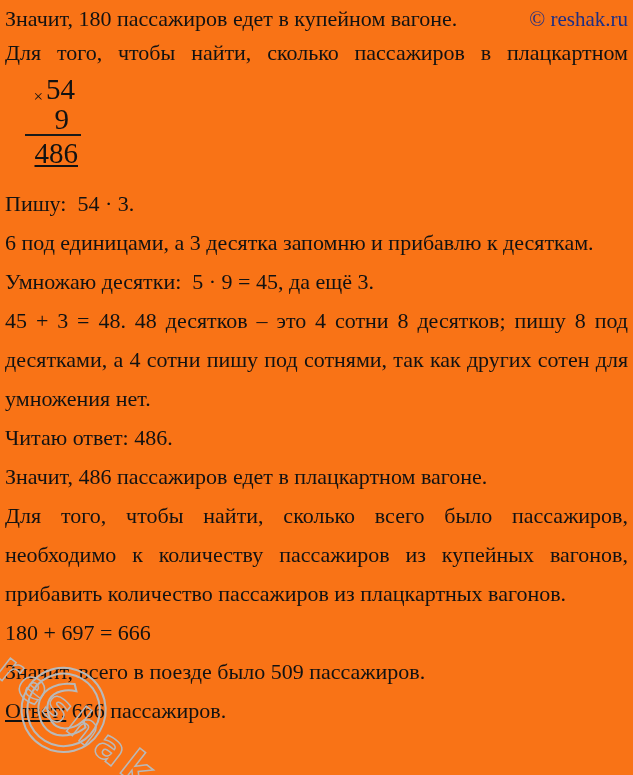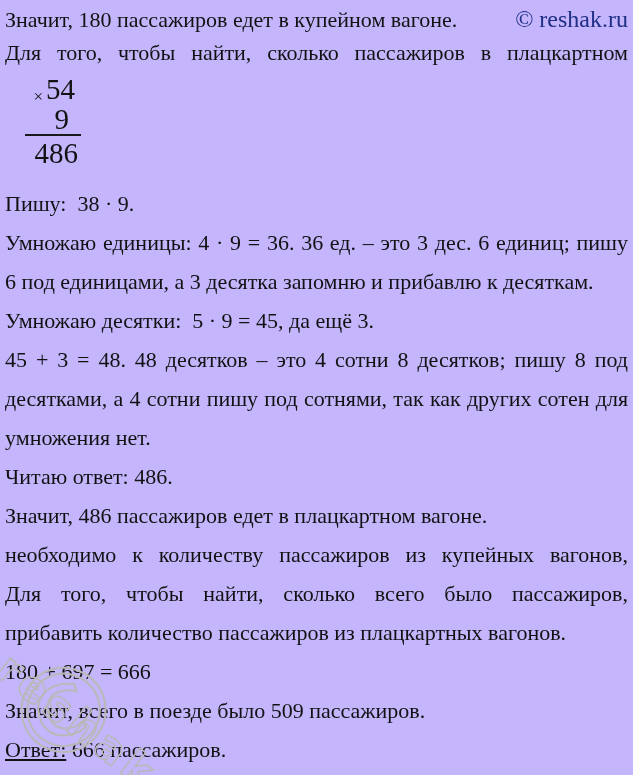--- a/index.html
+++ b/index.html
@@ -1,20 +1,20 @@
 <!DOCTYPE html>
 <html style="--logo-color: #1e2f85; --wm-color: #b9b9b9;"><head>
 <meta charset="utf-8">
 <style>
   html,body{margin:0;padding:0;background:#fff;}
   .page{
     position:relative;
     width:633px;height:775px;
     overflow:hidden;
-    background:#c4b5fd;
+    background:#f97316;
     box-sizing:border-box;
     padding:2px 5px 0 5px;
     font-family:"Liberation Serif","DejaVu Serif",serif;
     font-size:22px;
     color:#121212;
   }
   .line{
     height:39px;line-height:39px;
     white-space:pre-wrap;
     text-align:left;
@@ -23,41 +23,41 @@
   .just{
     text-align:justify;
     text-align-last:justify;
     white-space:normal;
   }
   .firstrow{
     display:flex;justify-content:space-between;align-items:baseline;
   }
   .logo{
     color:var(--logo-color,#1e2f85);
-    font-size:24px;
+    font-size:21px;
     white-space:nowrap;
   }
   
   .mult{
     width:56px;
     margin:4px 0 16px 20px;
     font-size:29px;
   }
   .mrow{
     height:30px;line-height:30px;
     text-align:right;
   }
   .m-top{padding-right:6px;}
   .m-sign{
     font-size:17px;
     position:relative;top:3px;
     margin-right:3px;
   }
   .m-bottom{padding-right:12px;border-bottom:2px solid #1a1a1a;}
-  .m-result{padding-right:3px;padding-top:2px;}
+  .m-result{padding-right:3px;padding-top:2px;text-decoration:underline;}
   
   .answer-label{text-decoration:underline;}
   
   .watermark{
     position:absolute;left:0;top:640px;width:320px;height:140px;
     pointer-events:none;z-index:5;
   }
   .wm-copy{
     position:absolute;left:6px;top:14px;
     font-family:"DejaVu Sans",sans-serif;
@@ -90,31 +90,30 @@
   </div>
 
   <div class="line topline just">Для того, чтобы найти, сколько пассажиров в плацкартном</div>
 
   <div class="mult">
     <div class="mrow m-top"><span class="m-sign">×</span><span>54</span></div>
     <div class="mrow m-bottom">9</div>
     <div class="mrow m-result">486</div>
   </div>
 
-  <div class="line">Пишу:  38 · 9.</div>
-  <div class="line just">Умножаю единицы:  4 · 9 = 36. 36 ед. – это 3 дес. 6 единиц; пишу</div>
+  <div class="line">Пишу:  54 · 3.</div>
   <div class="line">6 под единицами, а 3 десятка запомню и прибавлю к десяткам.</div>
   <div class="line">Умножаю десятки:  5 · 9 = 45, да ещё 3.</div>
   <div class="line just">45 + 3 = 48. 48 десятков – это 4 сотни 8 десятков; пишу 8 под</div>
   <div class="line just">десятками, а 4 сотни пишу под сотнями, так как других сотен для</div>
   <div class="line">умножения нет.</div>
   <div class="line">Читаю ответ: 486.</div>
   <div class="line">Значит, 486 пассажиров едет в плацкартном вагоне.</div>
+  <div class="line just">Для того, чтобы найти, сколько всего было пассажиров,</div>
   <div class="line just">необходимо к количеству пассажиров из купейных вагонов,</div>
-  <div class="line just">Для того, чтобы найти, сколько всего было пассажиров,</div>
   <div class="line">прибавить количество пассажиров из плацкартных вагонов.</div>
   <div class="line">180 + 697 = 666</div>
   <div class="line">Значит, всего в поезде было 509 пассажиров.</div>
 
   <div class="line"><span class="answer-label">Ответ:</span><span> 666 пассажиров.</span></div>
 
   <div class="watermark" aria-hidden="true">
     <span class="wm-copy">©</span>
     <span class="wm-text">reshak.ru</span>
   </div>

